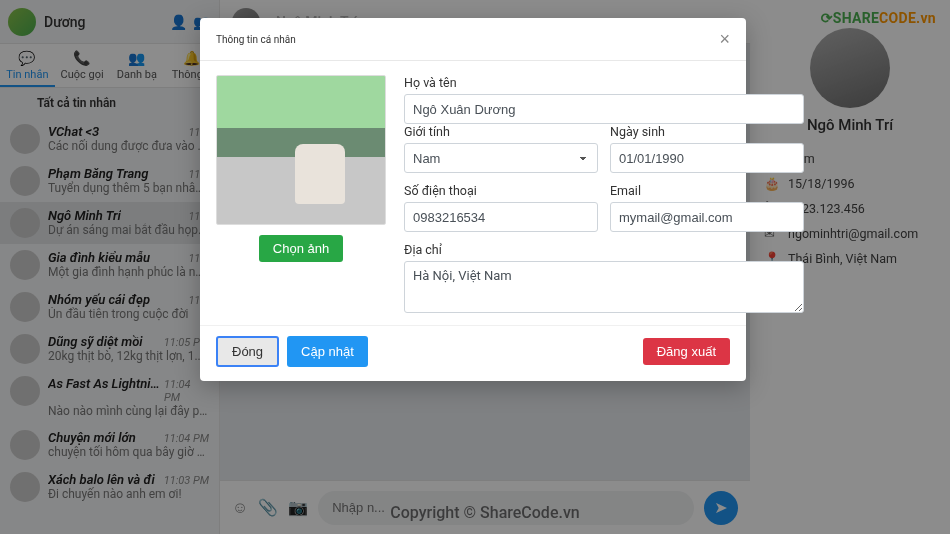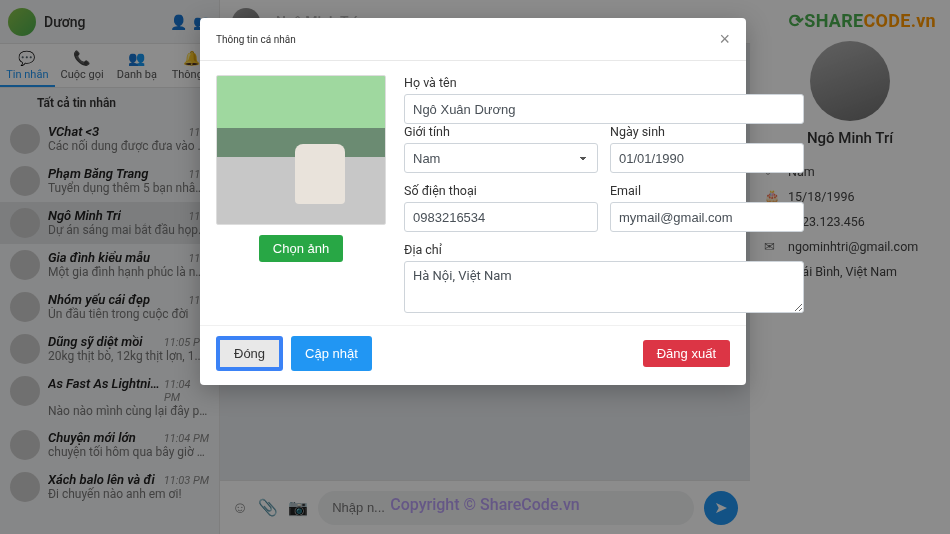--- a/index.html
+++ b/index.html
@@ -35,46 +35,46 @@
 .main-header { height: 44px; border-bottom: 1px solid #e5e5e5; display: flex; align-items: center; padding: 0 12px; gap: 8px; }
 .main-header .avatar-sm { background: linear-gradient(135deg,#9e9e9e,#757575); }
 .main-header-name { font-weight: 600; color: #333; opacity: .35; }
 
 .chat-body { flex: 1; background: #e8ecef; position: relative; display: flex; align-items: center; justify-content: center; }
 .watermark { color: #fff; font-size: 22px; font-weight: 600; text-shadow: 0 1px 2px rgba(0,0,0,.25); }
 
 .composer { height: 54px; border-top: 1px solid #e5e5e5; display: flex; align-items: center; padding: 0 12px; gap: 10px; background:#fff; }
 .composer .cico { color: #888; font-size: 16px; cursor:pointer; }
 .composer-input { flex: 1; height: 34px; border-radius: 17px; background: #f1f2f3; border: none; padding: 0 14px; font-size: 13px; color: #555; outline:none; }
-.copyright-overlay { position: absolute; left: 50%; bottom: 20px; transform: translateX(-50%); color: #8b5cf6; font-size: 16px; font-weight: 500; opacity: .55; pointer-events:none; }
+.copyright-overlay { position: absolute; left: 50%; bottom: 12px; transform: translateX(-50%); color: #000000; font-size: 16px; font-weight: 500; opacity: .55; pointer-events:none; }
 .send-btn { width: 34px; height: 34px; border-radius: 50%; background: #2196f3; color: #fff; display: flex; align-items: center; justify-content: center; cursor: pointer; font-size:16px; }
 
 
 .right-panel { position: absolute; right: 0; top: 0; width: 200px; height: 534px; background: #fff; padding: 10px 14px; display:flex; flex-direction:column; align-items:center; }
-.sc-logo { font-size: 18px; font-weight: 700; color:#4caf50; letter-spacing:.3px; margin-bottom: 10px; align-self:flex-end; }
+.sc-logo { font-size: 14px; font-weight: 700; color:#4caf50; letter-spacing:.3px; margin-bottom: 2px; align-self:flex-end; }
 .sc-logo .accent { color:#ff9800; }
 .profile-avatar { width: 80px; height: 80px; border-radius: 50%; background: linear-gradient(160deg,#b0b0b0,#6e6e6e); margin-bottom: 8px; }
 .profile-name { font-size: 15px; font-weight:500; color:#333; margin-bottom: 12px; }
 .info-row { display:flex; align-items:center; gap:8px; width:100%; font-size:12.5px; color:#444; padding: 5px 0; }
 .info-row .rico { width:16px; color:#666; font-size:13px; }
 
 
 .overlay { position: absolute; inset: 0; background: rgba(0,0,0,.45); }
 .modal { position: absolute; left: 200px; top: 18px; width: 546px; background: #fff; border-radius: 4px; box-shadow: 0 6px 24px rgba(0,0,0,.25); }
 .modal-header { padding: 12px 16px; border-bottom: 1px solid #e8e8e8; display:flex; justify-content:space-between; align-items:center; }
 .modal-title { font-size: 10px; color:#333; }
 .modal-close { font-size: 18px; color:#888; cursor:pointer; background:none; border:none; line-height:1; }
 
 .modal-body { padding: 14px 16px 8px; display:flex; gap:18px; }
 .photo-col { width: 170px; display:flex; flex-direction:column; align-items:center; gap:10px; }
 .photo { width: 170px; height: 150px; background: linear-gradient(180deg,#9fd89f 35%,#6b8b72 35%,#6b8b72 55%,#c7c7c7 55%); border:1px solid #ddd; border-radius:2px; position:relative; overflow:hidden; }
 .photo::after { content:""; position:absolute; right:40px; bottom:20px; width:50px; height:60px; background:#e9e3db; border-radius:8px 8px 4px 4px; }
 .btn { padding: 6px 14px; border-radius:3px; border:none; cursor:pointer; font-size:13px; }
 .btn-green { background:#28a745; color:#fff; }
-.btn-grey { background:#e8e8e8; color:#333; border:4px solid #3b82f6; }
+.btn-grey { background:#e8e8e8; color:#333; border:2px solid #3b82f6; }
 .btn-blue { background:#2196f3; color:#fff; }
 .btn-red { background:#dc3545; color:#fff; }
 
 .form-col { flex:1; display:flex; flex-direction:column; }
 .form-row { display:flex; gap:12px; margin-bottom:10px; }
 .form-group { flex:1; display:flex; flex-direction:column; gap:4px; }
 .form-label { font-size:12.5px; color:#333; }
 .form-control { height:30px; border:1px solid #ced4da; border-radius:3px; padding:0 8px; font-size:13px; color:#495057; background:#fff; }
 select.form-control { appearance:none; background-image: linear-gradient(45deg,transparent 50%,#555 50%), linear-gradient(135deg,#555 50%,transparent 50%); background-position: calc(100% - 14px) 13px, calc(100% - 10px) 13px; background-size:4px 4px,4px 4px; background-repeat:no-repeat; }
 textarea.form-control { height:52px; padding:6px 8px; resize:both; font-family:inherit; }

